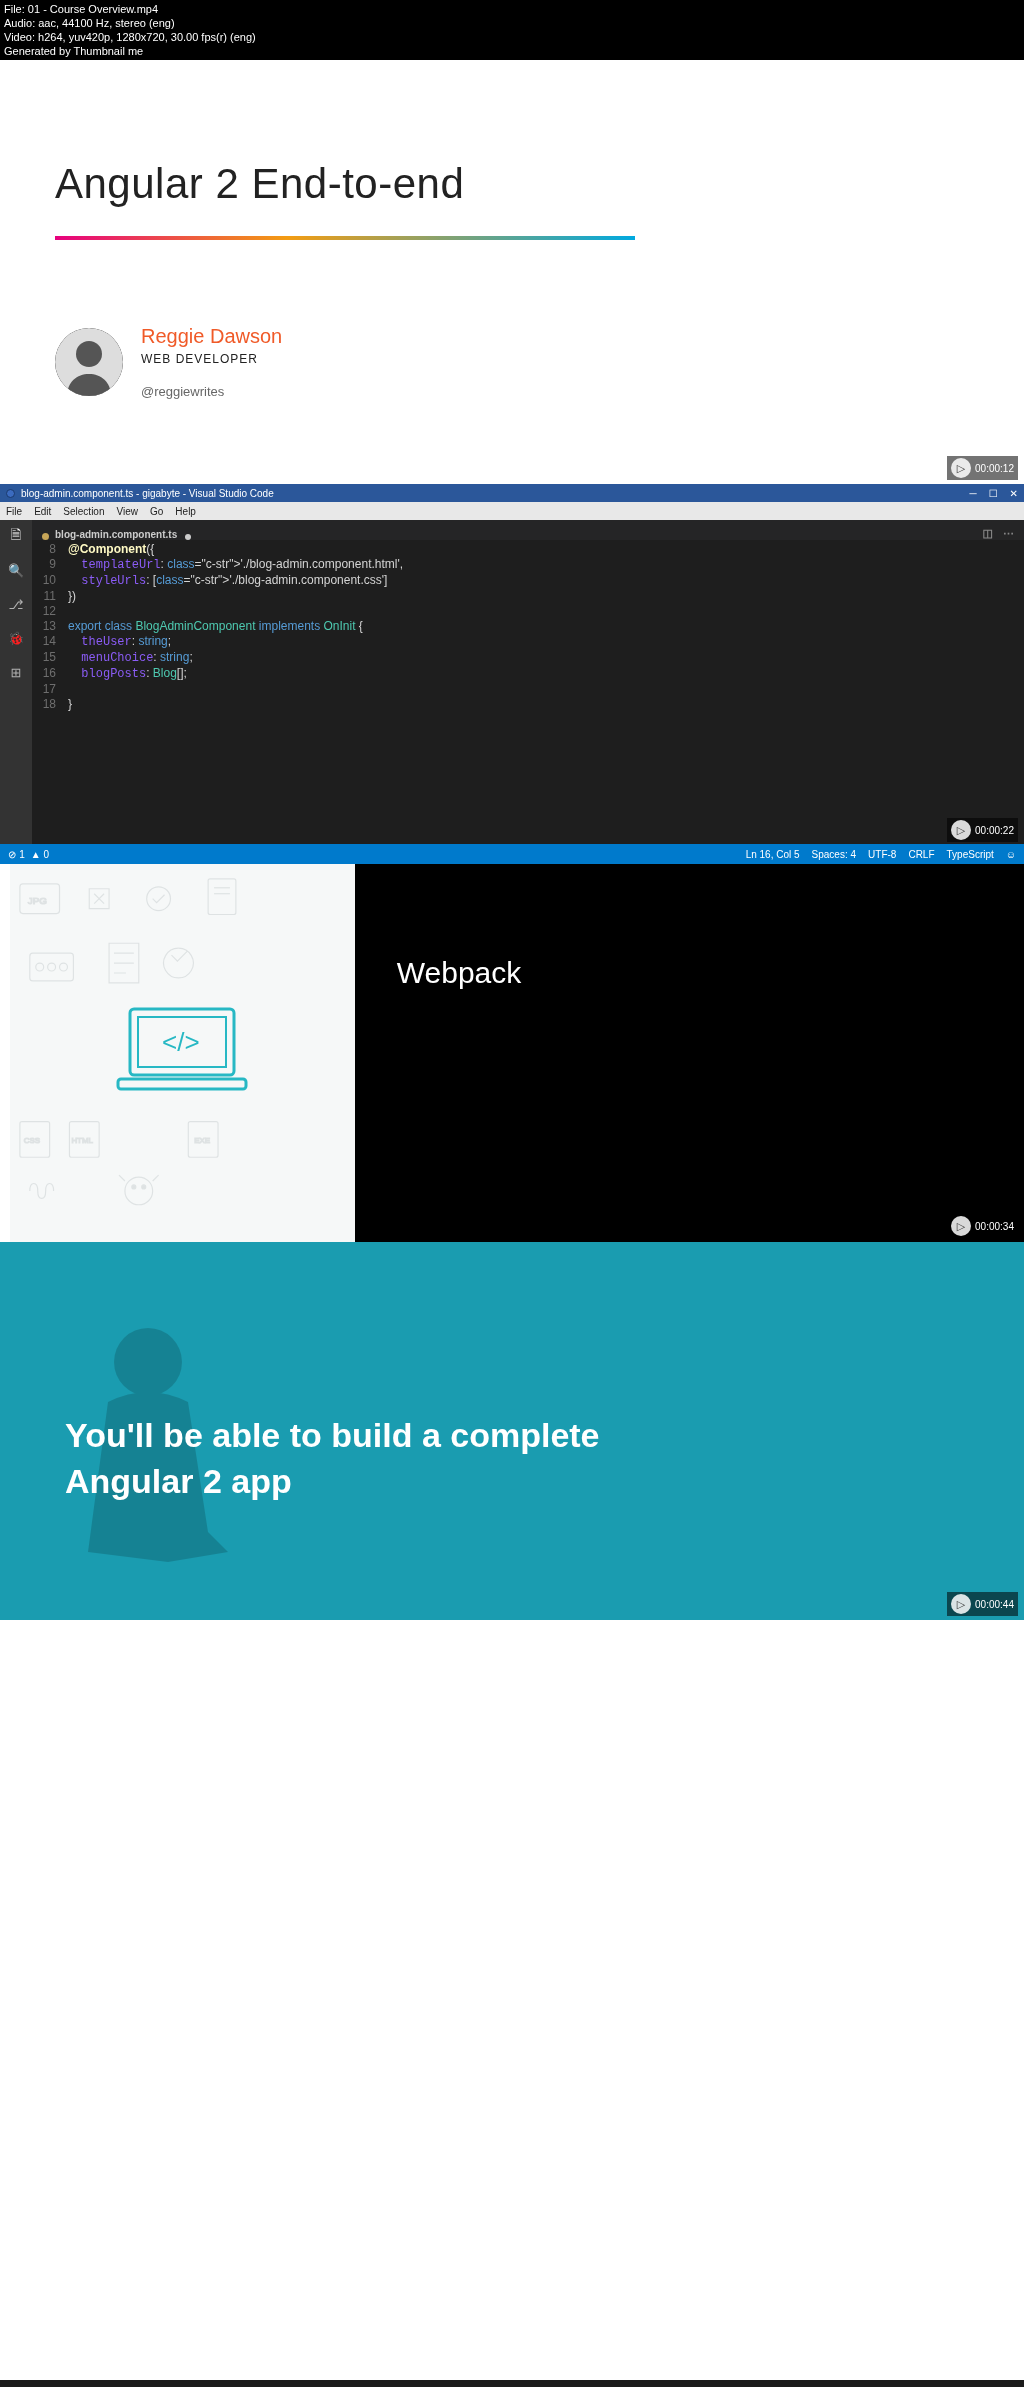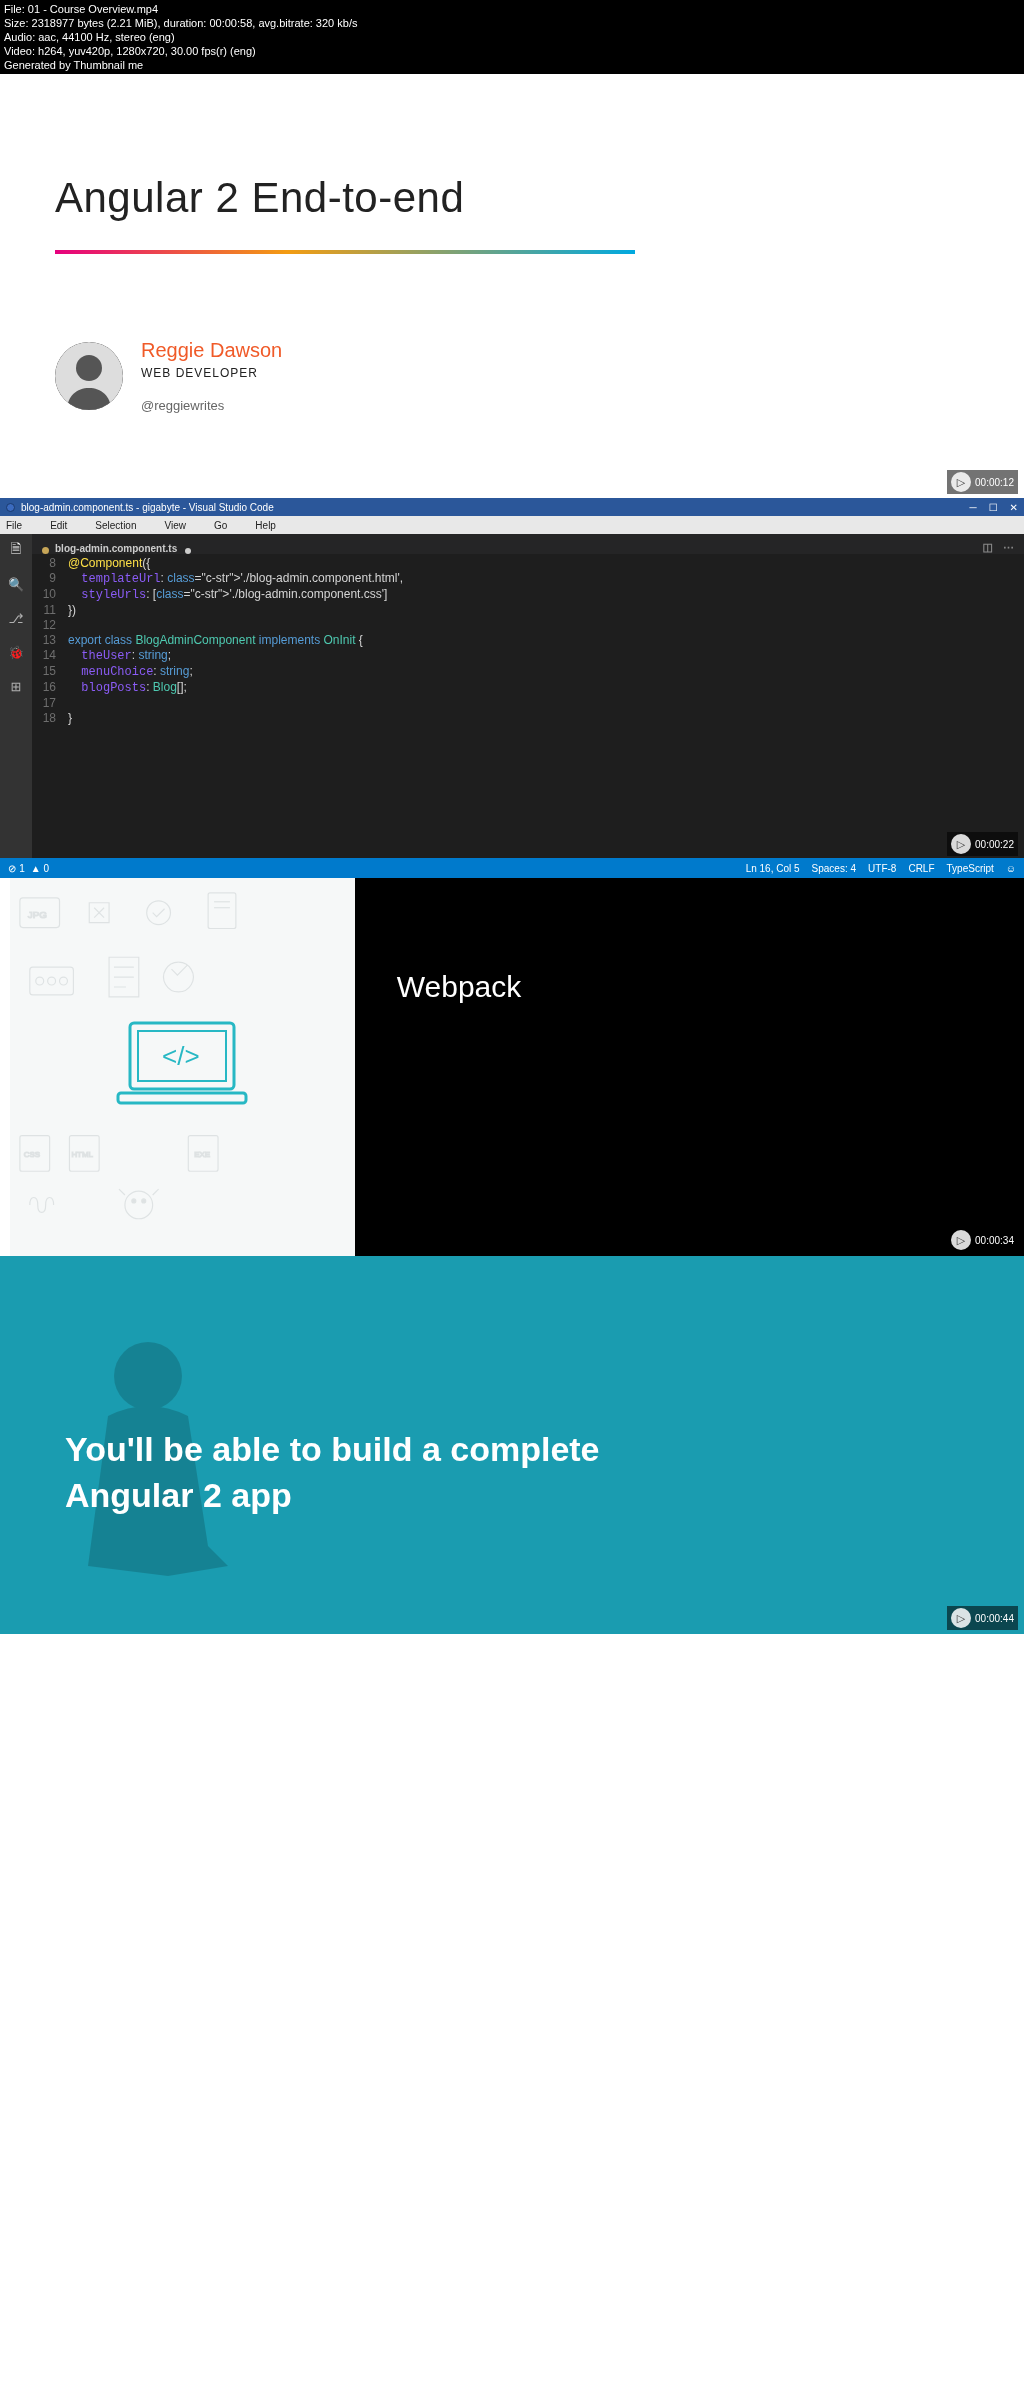--- a/index.html
+++ b/index.html
@@ -22,38 +22,38 @@
   .ts-badge { position:absolute; right:6px; bottom:4px; background:rgba(0,0,0,.55); padding:2px 4px; display:flex; align-items:center; }
   .ts-badge .circle { width:20px; height:20px; border-radius:50%; background:rgba(255,255,255,.85); display:flex; align-items:center; justify-content:center; margin-right:4px; }
   .ts-badge .circle span { font-size:11px; color:#333; }
   .ts-badge .time  { color:#fff; font-size:10px; }
 
   
   .slide2 { position:relative; height:380px; background:#1e1e1e; font-family:Consolas,monospace; }
   .vs-title { height:18px; background:#2b579a; color:#fff; font-size:10px; display:flex; align-items:center; padding:0 6px; }
   .vs-title .dot { width:9px; height:9px; border-radius:50%; background:#3b6bbf; margin-right:6px; border:1px solid #1a3a6d; }
   .vs-title .win-btns { margin-left:auto; display:flex; gap:12px; font-size:10px; color:#fff; }
-  .vs-menu { height:18px; background:#e8e8e8; font-size:10px; color:#222; display:flex; align-items:center; gap:28px; padding:0 6px; font-family:Arial; }
+  .vs-menu { height:18px; background:#e8e8e8; font-size:10px; color:#222; display:flex; align-items:center; gap:12px; padding:0 6px; font-family:Arial; }
   .vs-body { display:flex; height:324px; }
   .vs-sidebar { width:32px; background:#333; display:flex; flex-direction:column; align-items:center; padding-top:6px; gap:14px; }
   .vs-sidebar .ico { width:20px; height:20px; display:flex; align-items:center; justify-content:center; color:#b0b0b0; font-size:13px; }
   .vs-sidebar .ico.active { color:#fff; }
   .vs-editor { flex:1; background:#1e1e1e; position:relative; }
   .vs-tab { height:20px; background:#252526; display:flex; align-items:flex-end; padding:0 10px; color:#ccc; font-size:10px;font-weight:bold; }
   .vs-tab .tdot { width:7px; height:7px; border-radius:50%; background:#c7a658; margin-right:6px; }
   .vs-tab .mod  { width:6px; height:6px; border-radius:50%; background:#ccc; margin-left:8px; }
   .vs-tab-icons { margin-left:auto; display:flex; gap:10px; color:#888; font-size:11px;}
   .code { font-size:12px; line-height:15px; padding-top:2px; }
   .code .line { display:flex; }
   .code .num { width:36px; text-align:right; color:#6e6e6e; padding-right:12px; user-select:none; }
   .code .txt { white-space:pre; color:#d4d4d4; }
   .c-kw   { color:#569cd6; }
   .c-type { color:#4ec9b0; }
   .c-prop { color:#8b5cf6;font-family:Liberation Mono, monospace; }
-  .c-fn   { color:#fde047; }
+  .c-fn   { color:#fef9c3;font-weight:bold; }
   .vs-status { position:absolute; left:0; right:0; bottom:0; height:20px; background:#007acc; color:#fff; font-size:10px; display:flex; align-items:center; padding:0 8px; font-family:Arial; }
   .vs-status .left { display:flex; gap:6px; align-items:center; }
   .vs-status .right{ margin-left:auto; display:flex; gap:12px; align-items:center; }
 
   
   .slide3 { height:378px; display:flex; position:relative;margin-left:10px; }
   .slide3 .left  { flex:0 0 34%; background:#f6f8f8; position:relative; overflow:hidden; }
   .slide3 .left .pattern { position:absolute; inset:0; opacity:.25; }
   .slide3 .left .laptop { position:absolute; left:50%; top:50%; transform:translate(-50%,-50%); }
   .slide3 .right { flex:1; background:#000; color:#fff; display:flex; align-items:center; padding-left:42px; }
@@ -71,21 +71,20 @@
   .bottom-nav .item { display:flex; flex-direction:column; align-items:center; color:#bbb; font-size:10px; gap:3px; }
   .bottom-nav .item.active { color:#fff; }
   .bottom-nav .item .ic { font-size:18px; line-height:18px;}
   .bottom-nav .item.cam .ic { color:#ffcc00; font-size:22px;}
 </style>
 </head>
 <body>
 
 <div class="meta-block">
   <div>File: 01 - Course Overview.mp4</div>
-  <div>Size: 2318977 bytes (2.21 MiB), duration: 00:00:58, avg.bitrate: 320 kb/s</div>
   <div>Audio: aac, 44100 Hz, stereo (eng)</div>
   <div>Video: h264, yuv420p, 1280x720, 30.00 fps(r) (eng)</div>
   <div>Generated by Thumbnail me</div>
 </div>
 
 <div class="slide1">
   <h1>Angular 2 End-to-end</h1>
   <div class="rule"></div>
   <div class="author">
     <div class="avatar">

